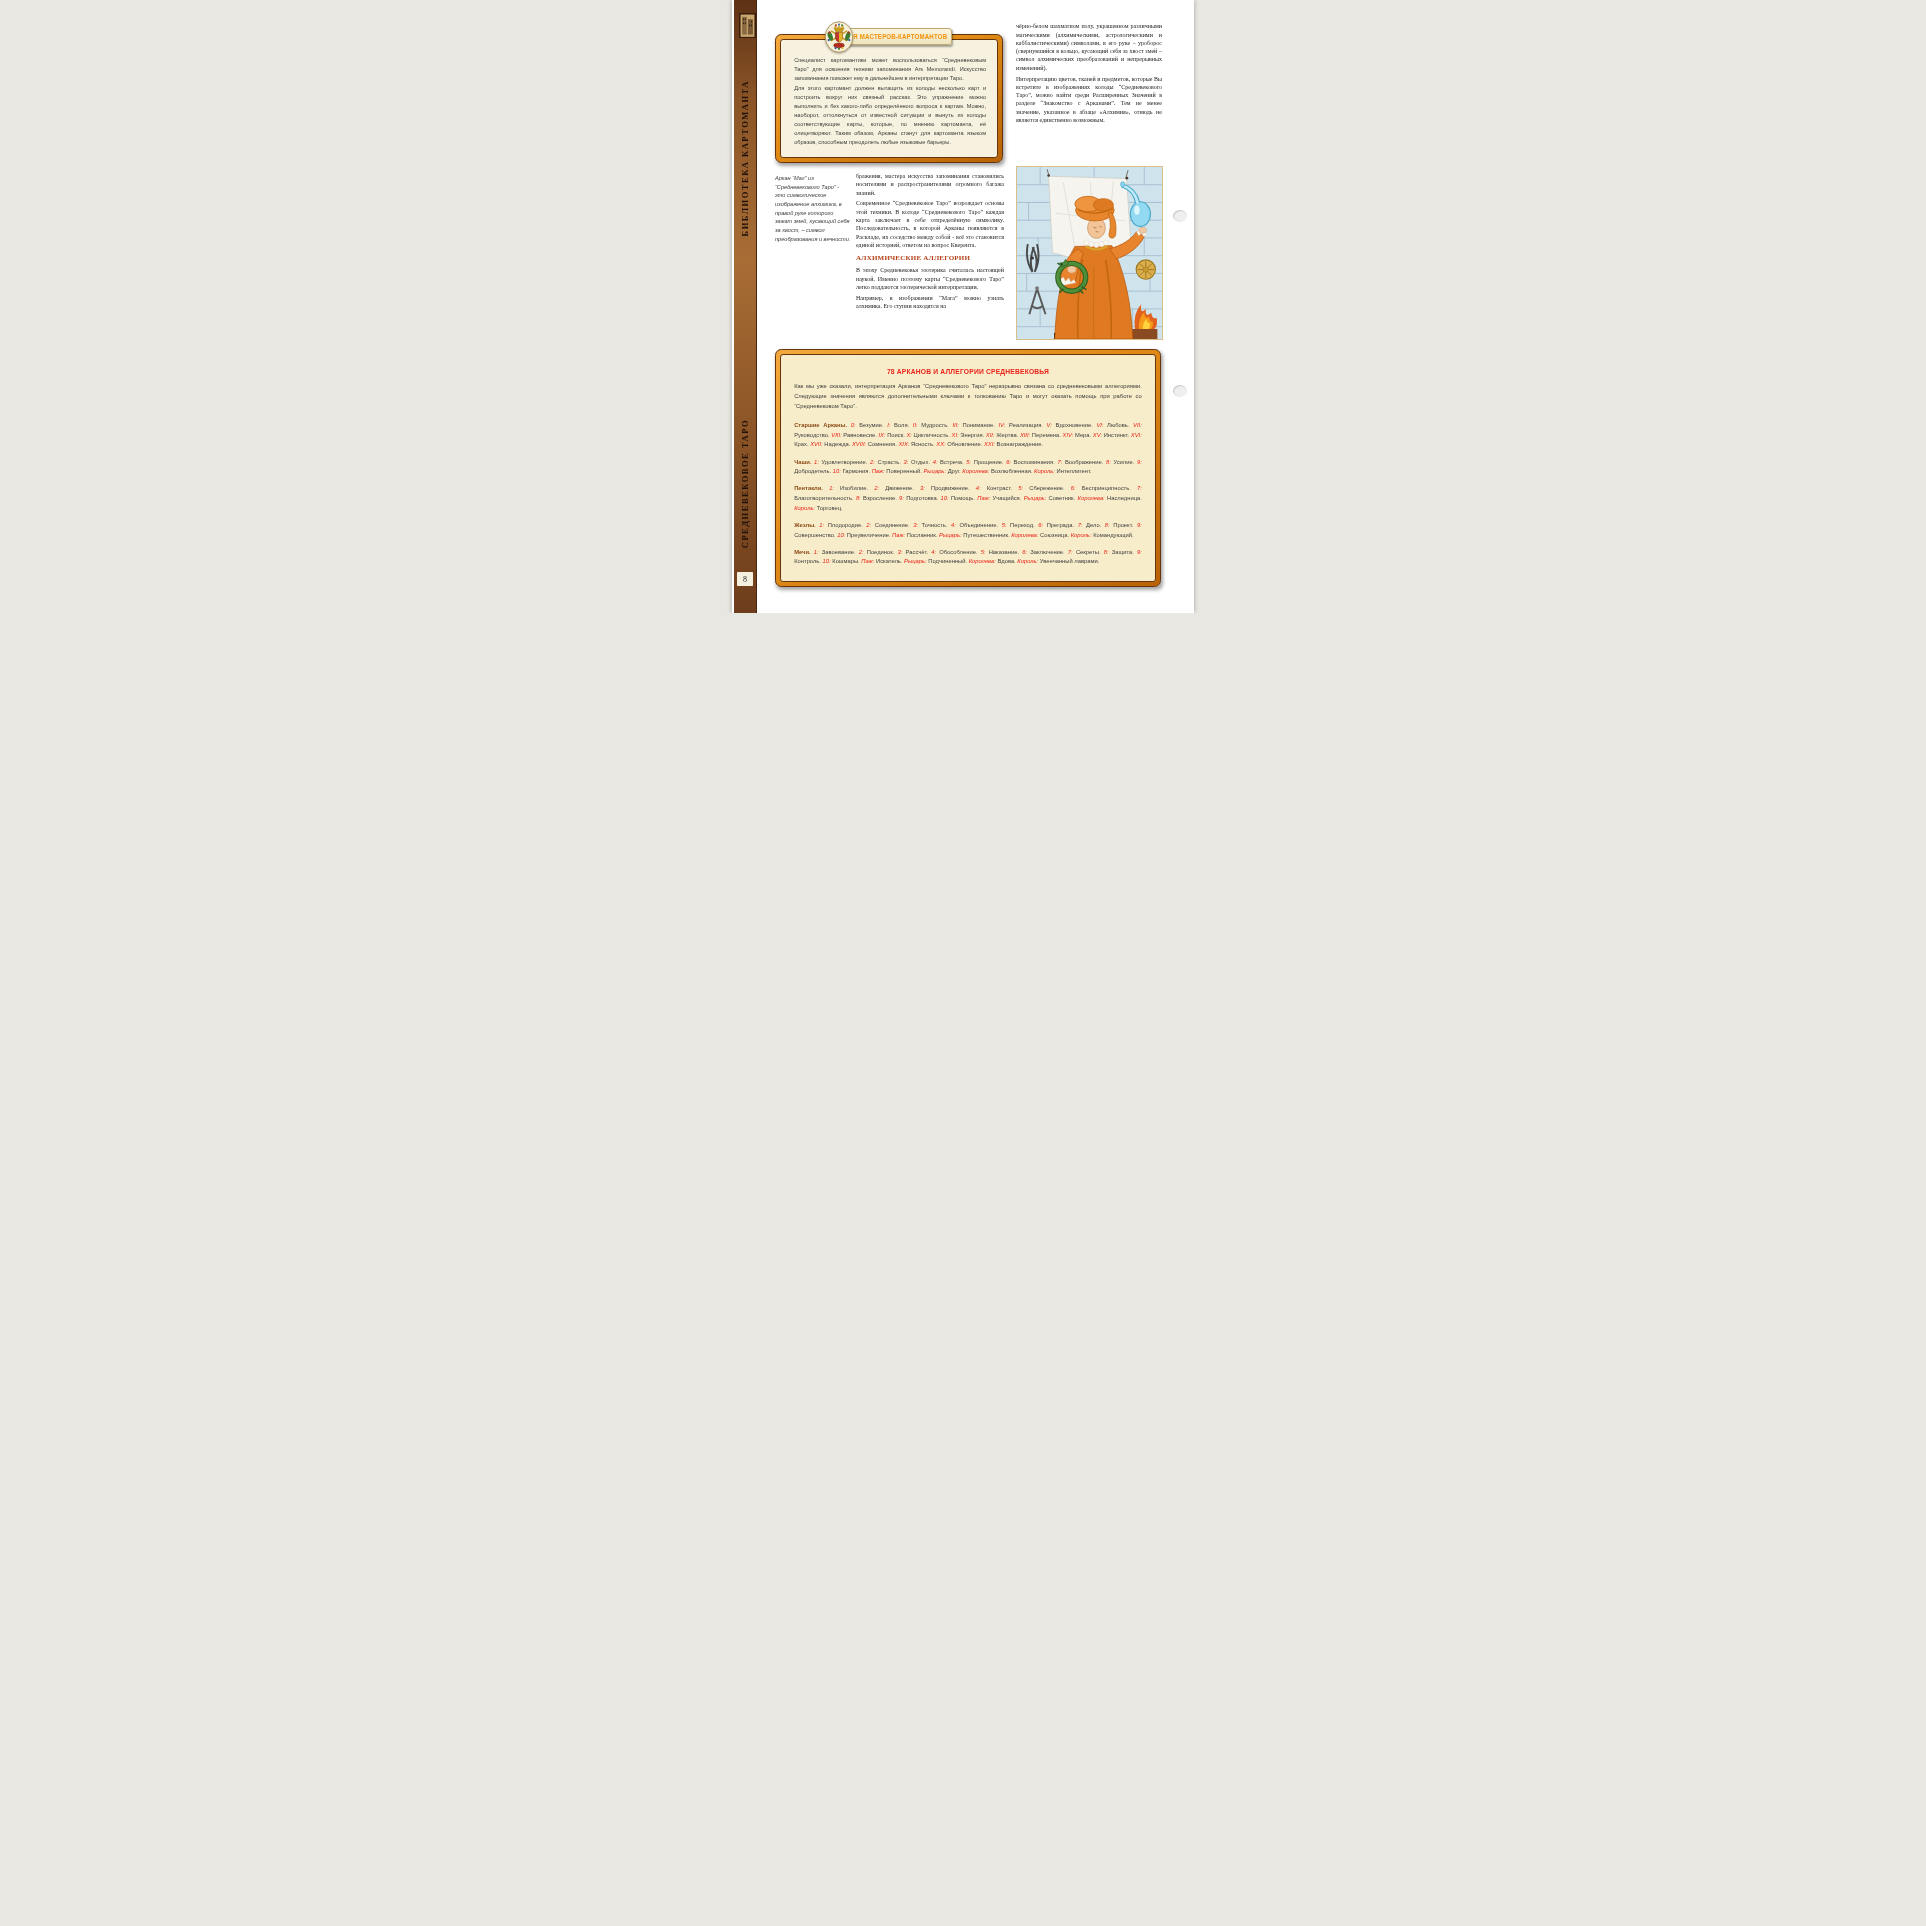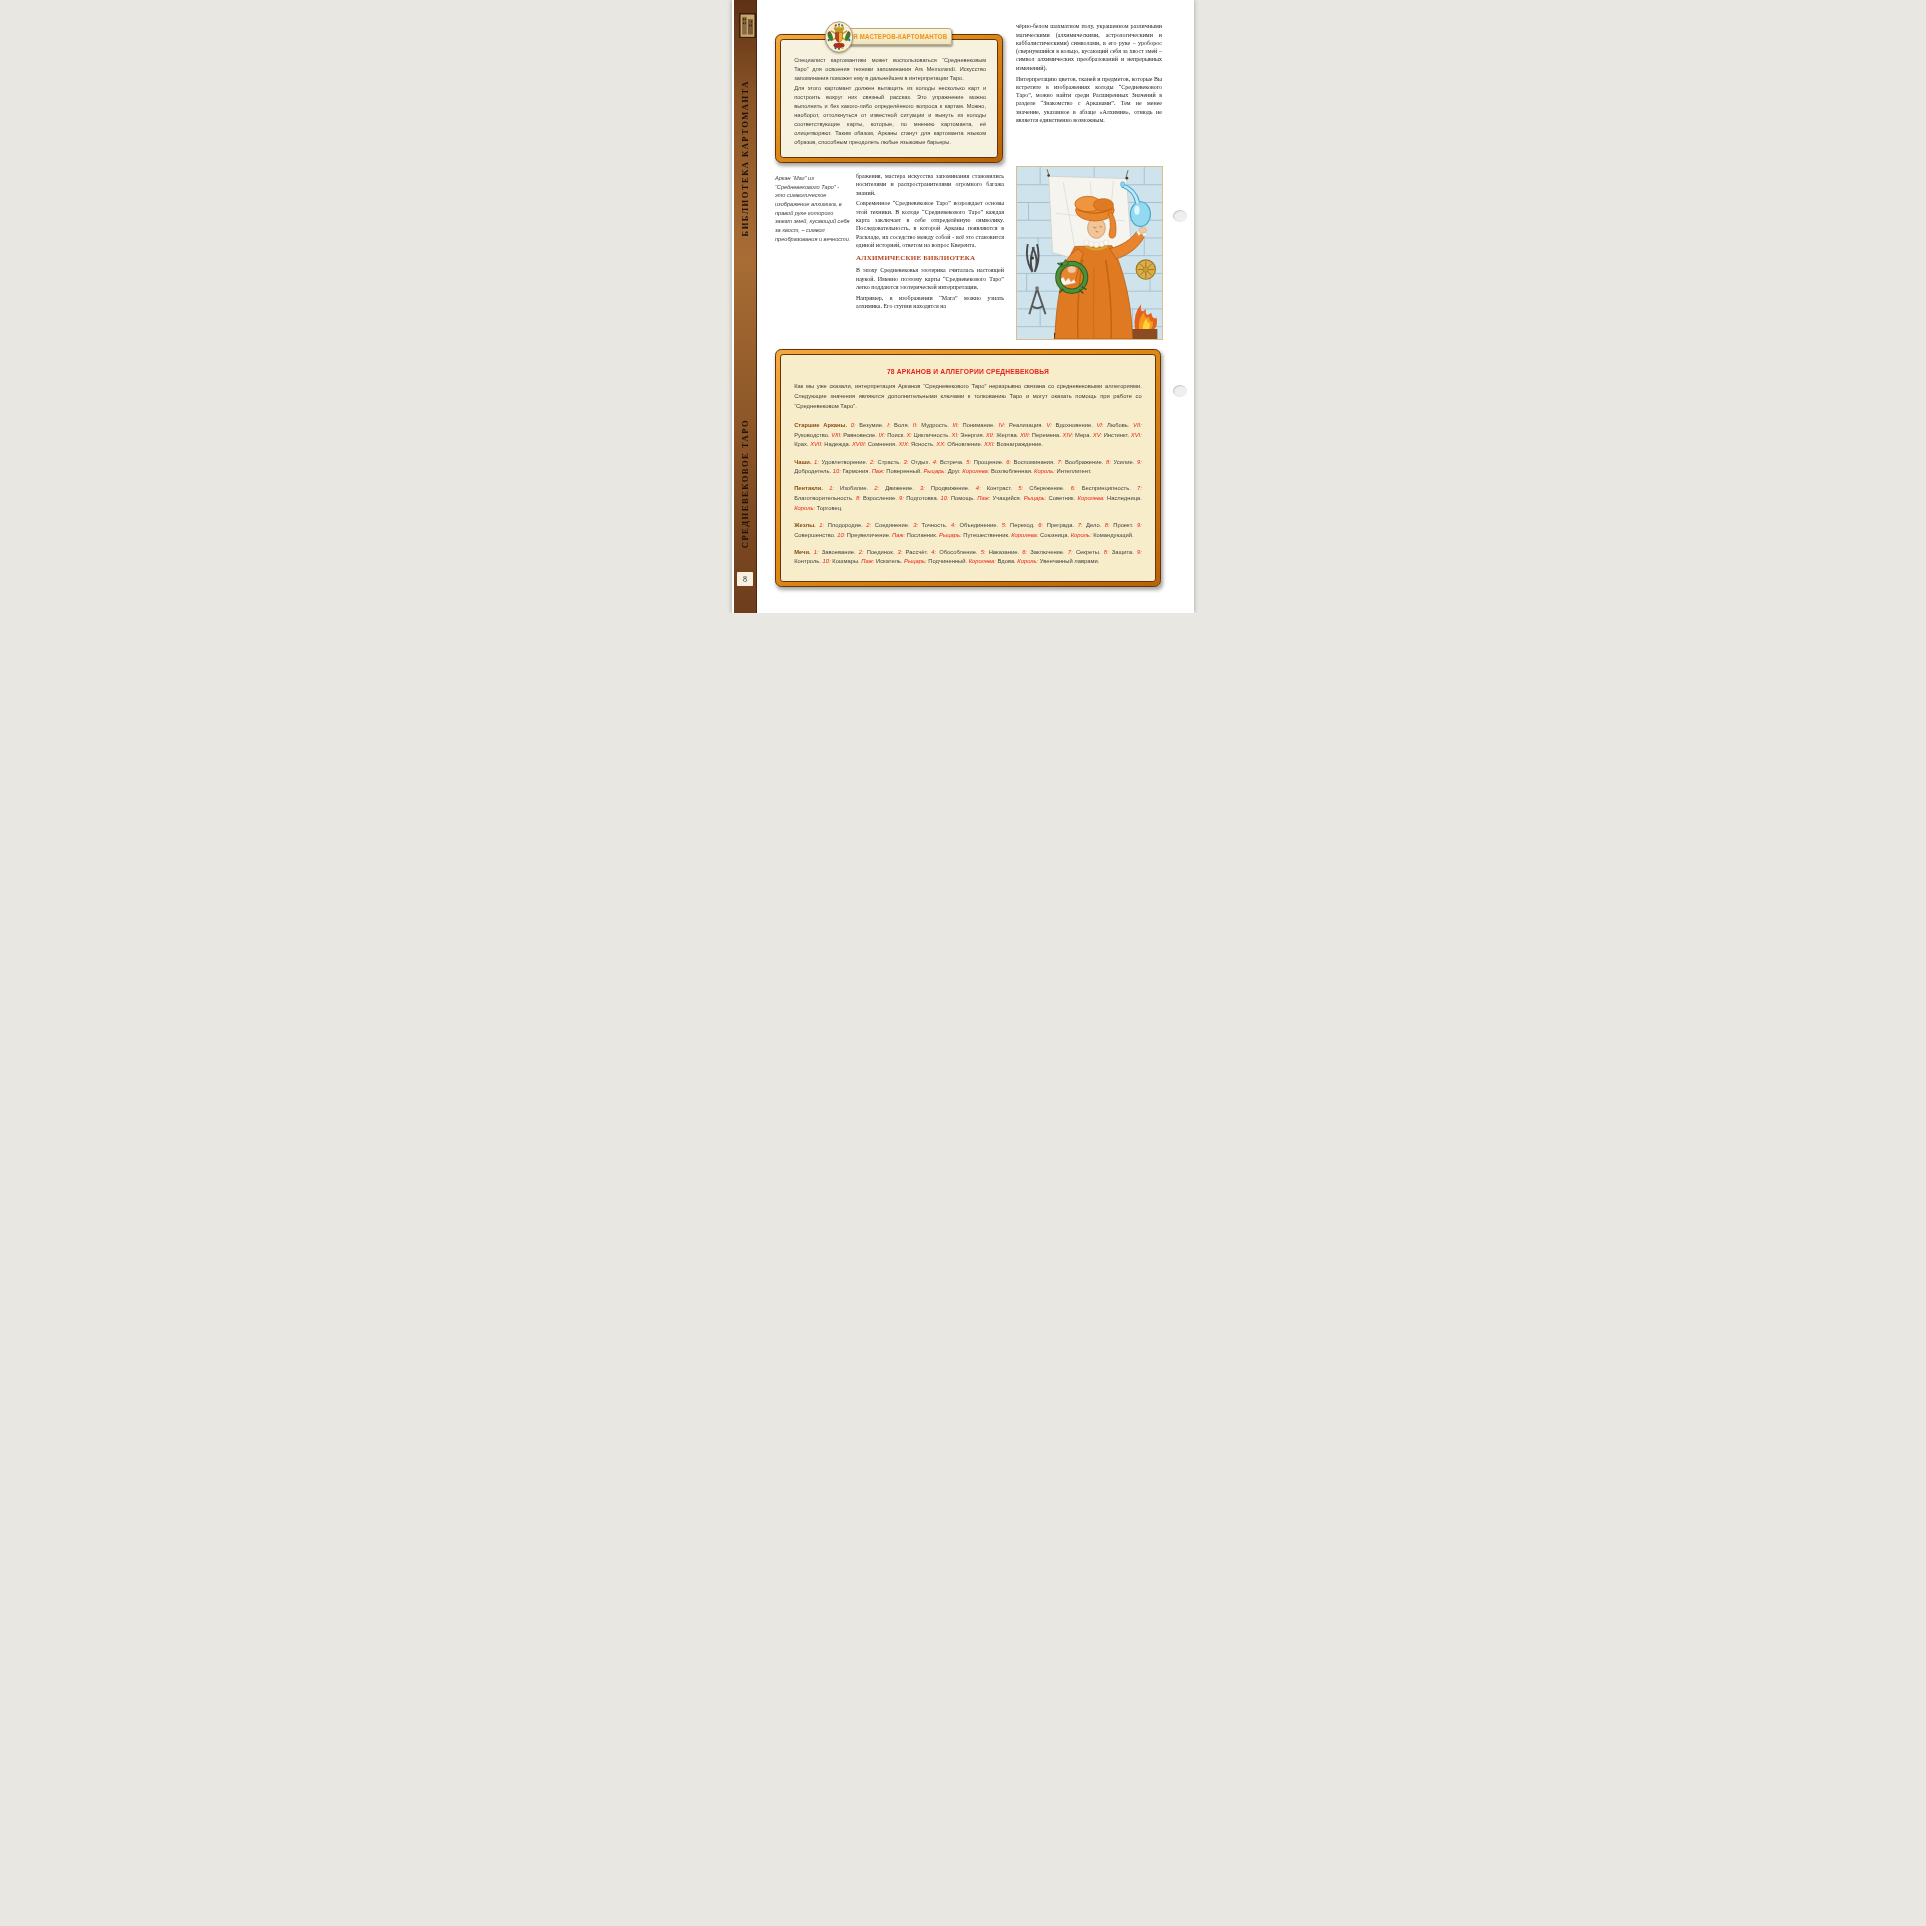--- a/index.html
+++ b/index.html
@@ -137,21 +137,21 @@
   <div class="serifcol right-col">
     <p>чёрно-белом шахматном полу, украшенном различными магическими (алхимическими, астрологическими и каббалистическими) символами, в его руке – уроборос (свернувшийся в кольцо, кусающий себя за хвост змей – символ алхимических преобразований и непрерывных изменений).</p>
     <p>Интерпретацию цветов, тканей и предметов, которые Вы встретите в изображениях колоды “Средневекового Таро”, можно найти среди Расширенных Значений в разделе “Знакомство с Арканами”. Тем не менее значение, указанное в абзаце «Алхимия», отнюдь не является единственно возможным.</p>
   </div>
 
   <div class="caption">Аркан “Маг” из “Средневекового Таро” - это символическое изображение алхимика, в правой руке которого зажат змей, кусающий себя за хвост, – символ преобразования и вечности.</div>
 
   <div class="serifcol mid-col">
     <p>бражения, мастера искусства запоминания становились носителями и распространителями огромного багажа знаний.</p>
     <p>Современное “Средневековое Таро” возрождает основы этой техники. В колоде “Средневекового Таро” каждая карта заключает в себе отпределённую символику. Последовательность, в которой Арканы появляются в Раскладе, их соседство между собой - всё это становится единой историей, ответом на вопрос Кверента.</p>
-    <h3>АЛХИМИЧЕСКИЕ БИБЛИОТЕКА</h3>
+    <h3>АЛХИМИЧЕСКИЕ АЛЛЕГОРИИ</h3>
     <p>В эпоху Средневековья эзотерика считалась настоящей наукой. Именно поэтому карты “Средневекового Таро” легко поддаются эзотерической интерпретации.</p>
     <p>Например, в изображении “Мага” можно узнать алхимика. Его ступни находятся на</p>
   </div>
 
   <div class="illus">
     <svg viewBox="0 0 376 446">
 
       <rect x="0" y="0" width="376" height="446" fill="#cfe3ed"></rect>
       <g stroke="#a5c0d0" stroke-width="2.5">
         <line x1="0" y1="46" x2="376" y2="46"></line>

